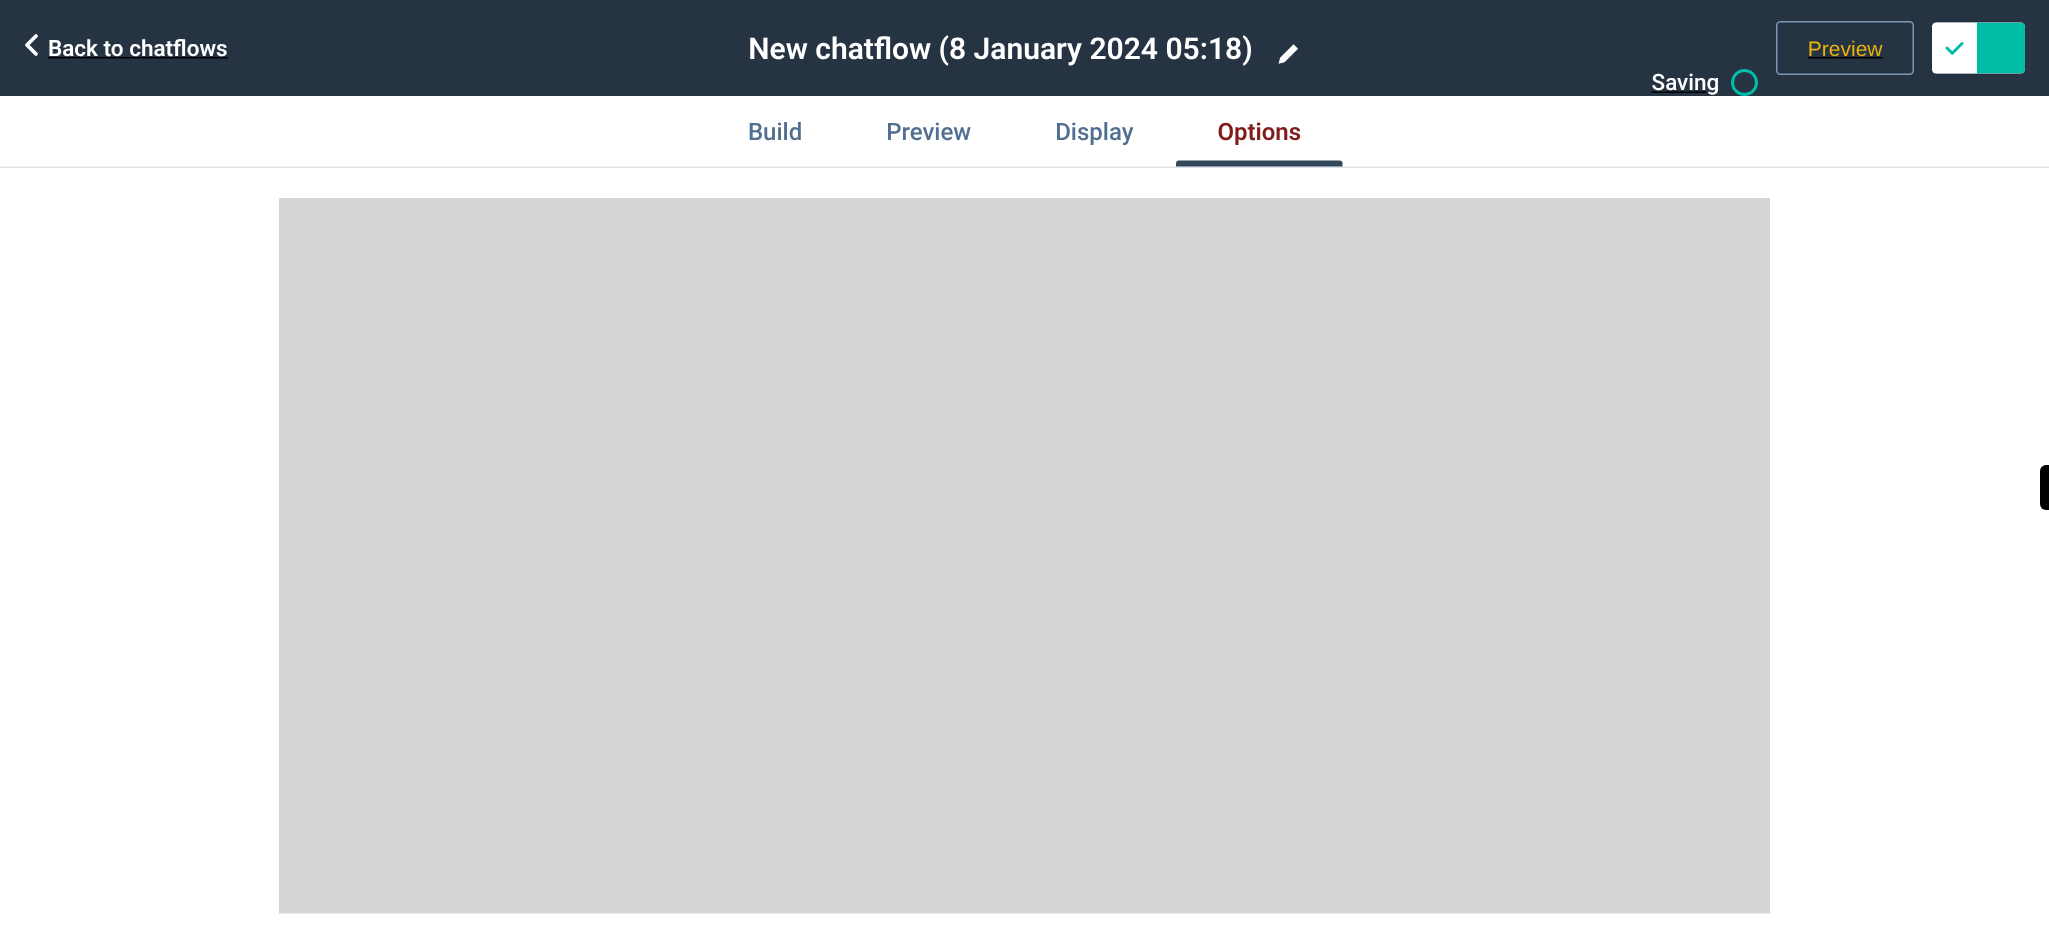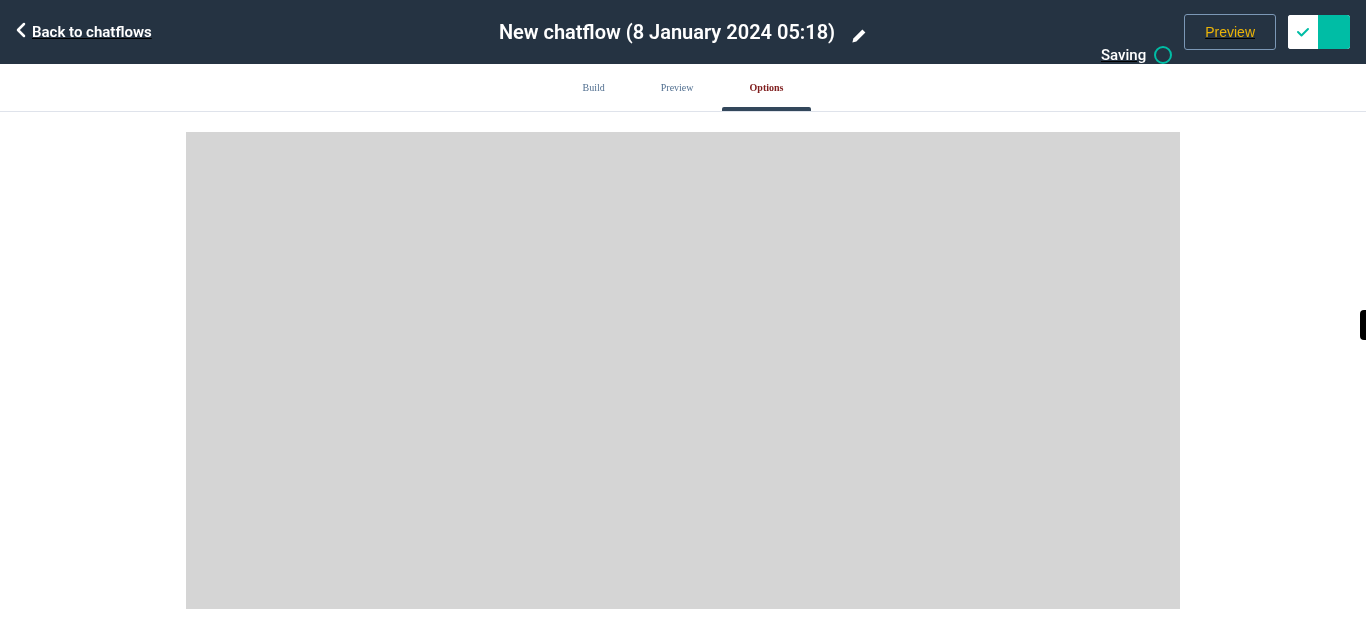--- a/index.html
+++ b/index.html
@@ -140,26 +140,25 @@
       display: flex;
       justify-content: center;
       height: 48px;
     }
     
     .tab {
       padding: 0 28px;
       display: flex;
       align-items: center;
       color: #516f90;
-      font-size: 10px;
+      font-size: 16px;
       font-weight: 500;
       cursor: pointer;
       height: 100%;
       position: relative;
-      font-family: Liberation Serif, serif;
     }
     
     .tab.active {
       color: #7f1d1d;
       font-weight: 600;
     }
     
     .tab.active::after {
       content: '';
       position: absolute;
@@ -248,20 +247,21 @@
         </svg>
       </div>
       <div class="toggle-right"></div>
     </div>
   </div>
 </div>
 
 <div class="tabs">
   <div class="tab">Build</div>
   <div class="tab">Preview</div>
+  <div class="tab">Display</div>
   <div class="tab active">Options</div>
 </div>
 
 <div class="content-area">
   <div class="placeholder-block"></div>
   <div style="height:40px"></div>
 </div>
 
 <div class="side-tab"></div>
 

